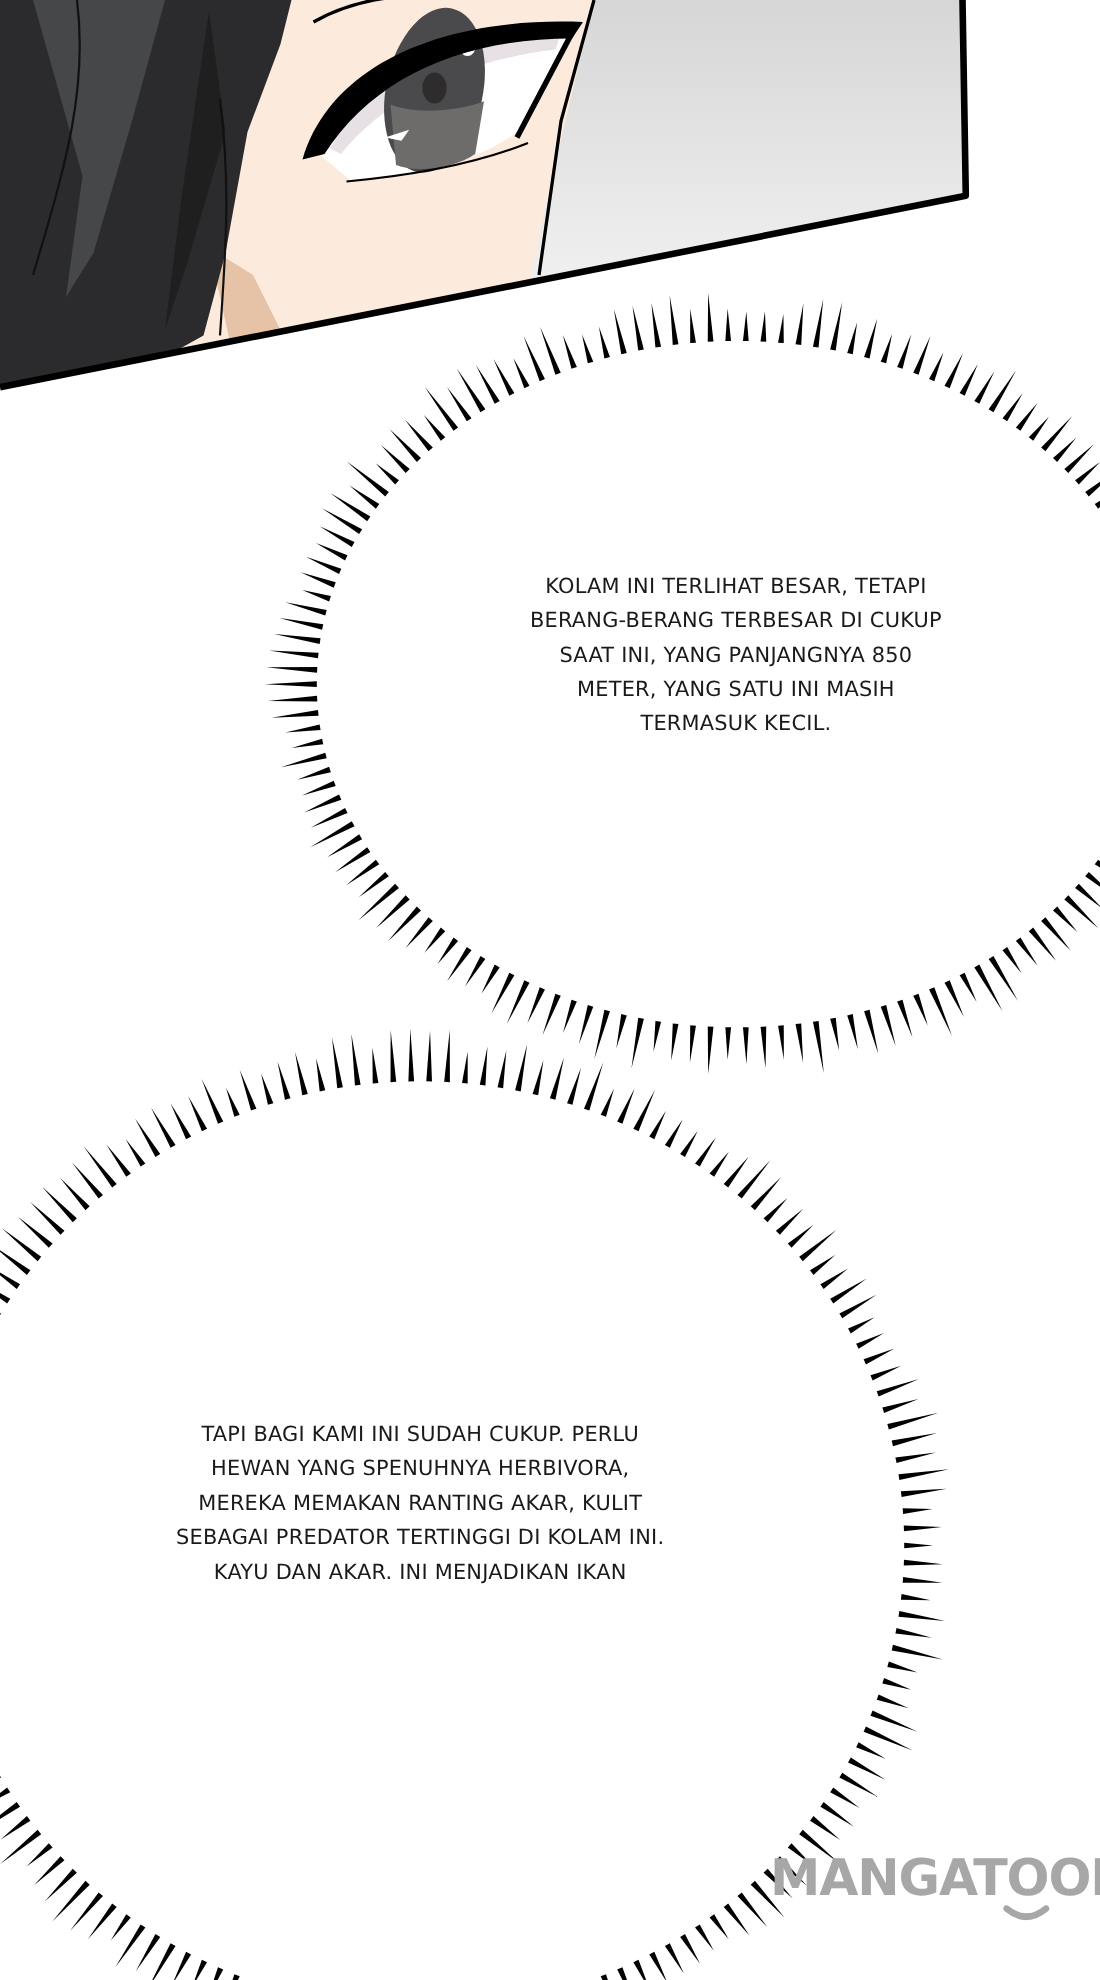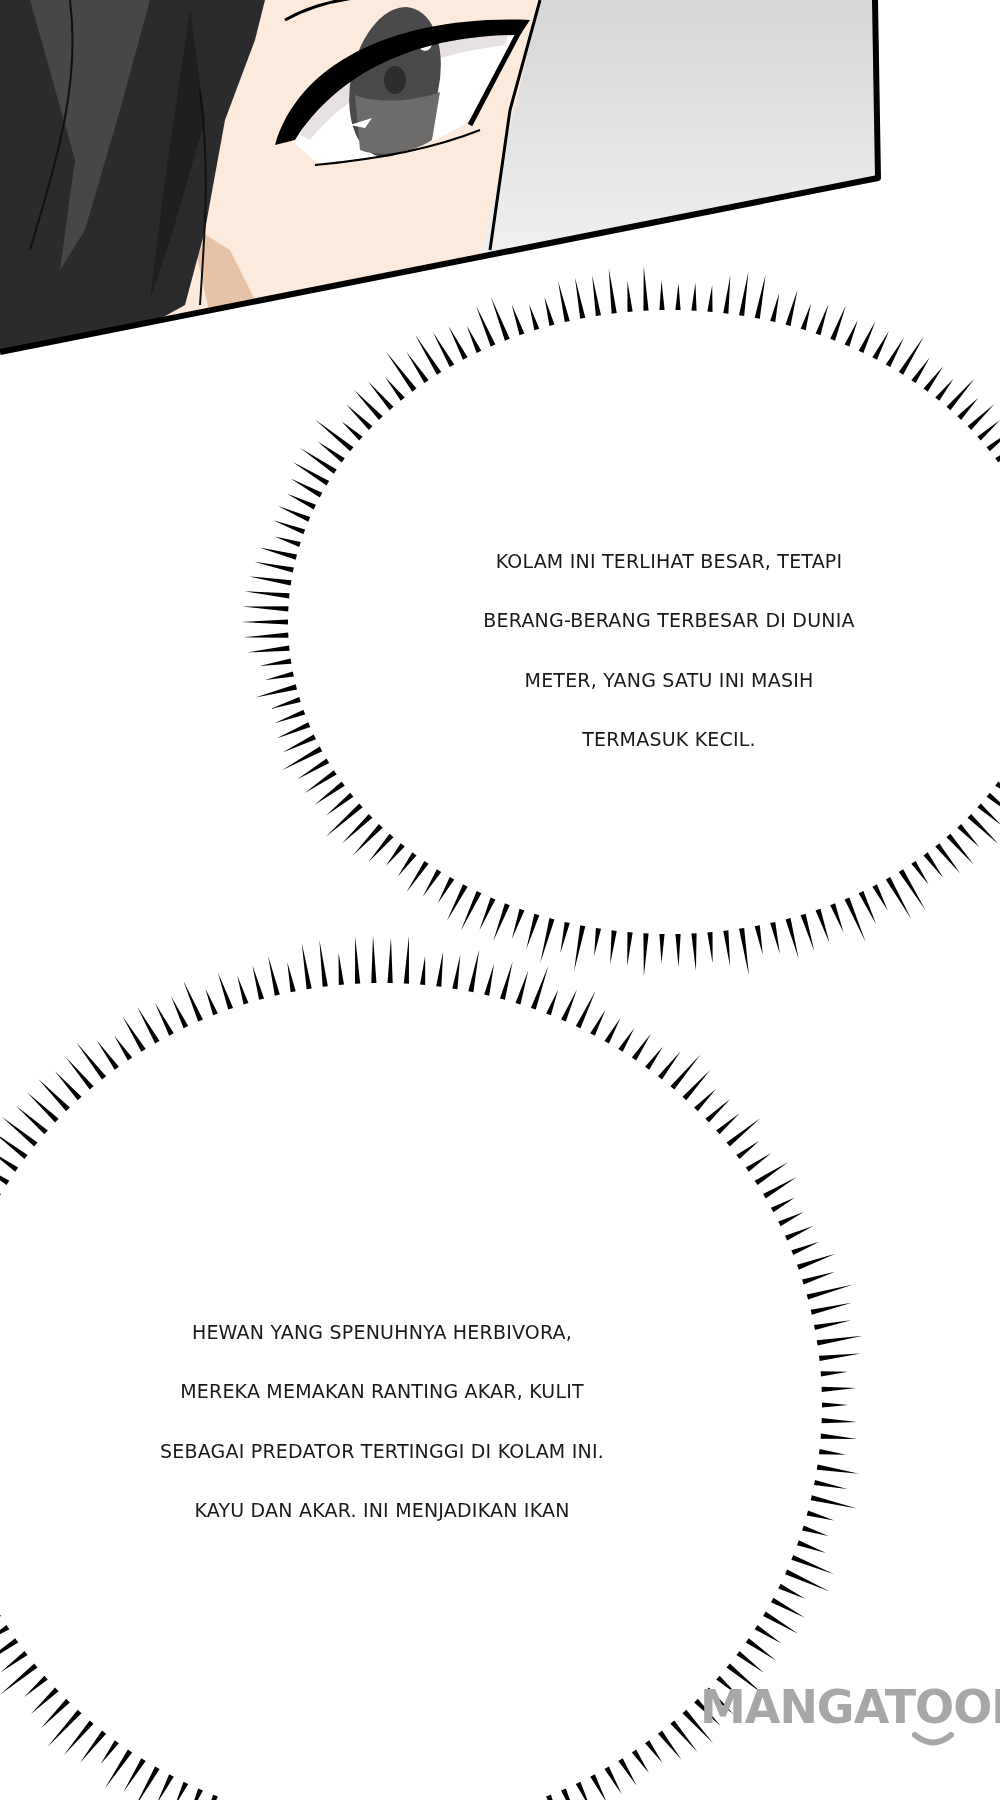--- a/index.html
+++ b/index.html
@@ -8,21 +8,21 @@
     .bubble-text {
       position: absolute;
       text-align: center;
       font-family: "DejaVu Sans", sans-serif;
       color: #1a1a1a;
       font-size: 19px;
       line-height: 31.3px;
       letter-spacing: 0.2px;
       white-space: nowrap;
     }
-    .bubble-text .line { display: block; margin-top: 28px; }
+    .bubble-text .line { display: block; }
     #bubble-1-text { left: 669px; top: 518px; transform: translateX(-50%); }
     #bubble-2-text { left: 382px; top: 1289px; transform: translateX(-50%); }
     #watermark {
       position: absolute; left: 700px; top: 1682px;
       font-family: "DejaVu Sans", sans-serif; font-weight: bold;
       font-size: 46px; letter-spacing: -1px; color: #a7a7a7;
       line-height: 50px;
     }
     #watermark-smile {
       position: absolute; left: 912px; top: 1732px; width: 42px; height: 14px;
@@ -395,26 +395,28 @@
       <polygon points="817.599251008723,1345.4078942381207 816.8013643578853,1340.2694726037648 862.8052653203714,1335.7572118135254" fill="#000"></polygon>
       <polygon points="819.5978287680211,1360.8872247893898 818.9982116998196,1355.7219116941826 860.6148361747049,1353.5082920848142" fill="#000"></polygon>
       <polygon points="820.9985955882756,1376.4265173898941 820.5982769912179,1371.241949421312 847.7003833937003,1371.7570401297048" fill="#000"></polygon>
       <polygon points="821.7996723421998,1392.0045370791347 821.5993405836603,1386.808397436427 856.1059579805208,1388.0799623114992" fill="#000"></polygon>
     </g>
 
 </svg>
 
 <div id="bubble-1-text" class="bubble-text">
   <span class="line">KOLAM INI TERLIHAT BESAR, TETAPI</span>
-  <span class="line">BERANG-BERANG TERBESAR DI DUNIA</span>
+  <span class="line">BERANG-BERANG TERBESAR DI CUKUP</span>
+  <span class="line">SAAT INI, YANG PANJANGNYA 850</span>
   <span class="line">METER, YANG SATU INI MASIH</span>
   <span class="line">TERMASUK KECIL.</span>
 </div>
 
 <div id="bubble-2-text" class="bubble-text">
+  <span class="line">TAPI BAGI KAMI INI SUDAH CUKUP. PERLU</span>
   <span class="line">HEWAN YANG SPENUHNYA HERBIVORA,</span>
   <span class="line">MEREKA MEMAKAN RANTING AKAR, KULIT</span>
   <span class="line">SEBAGAI PREDATOR TERTINGGI DI KOLAM INI.</span>
   <span class="line">KAYU DAN AKAR. INI MENJADIKAN IKAN</span>
 </div>
 
 <div id="watermark">MANGATOON</div>
 <svg id="watermark-smile" viewBox="0 0 42 14">
   <path d="M 3 3 Q 21 18 39 3" stroke="#a7a7a7" stroke-width="6" fill="none" stroke-linecap="round"></path>
 </svg>

